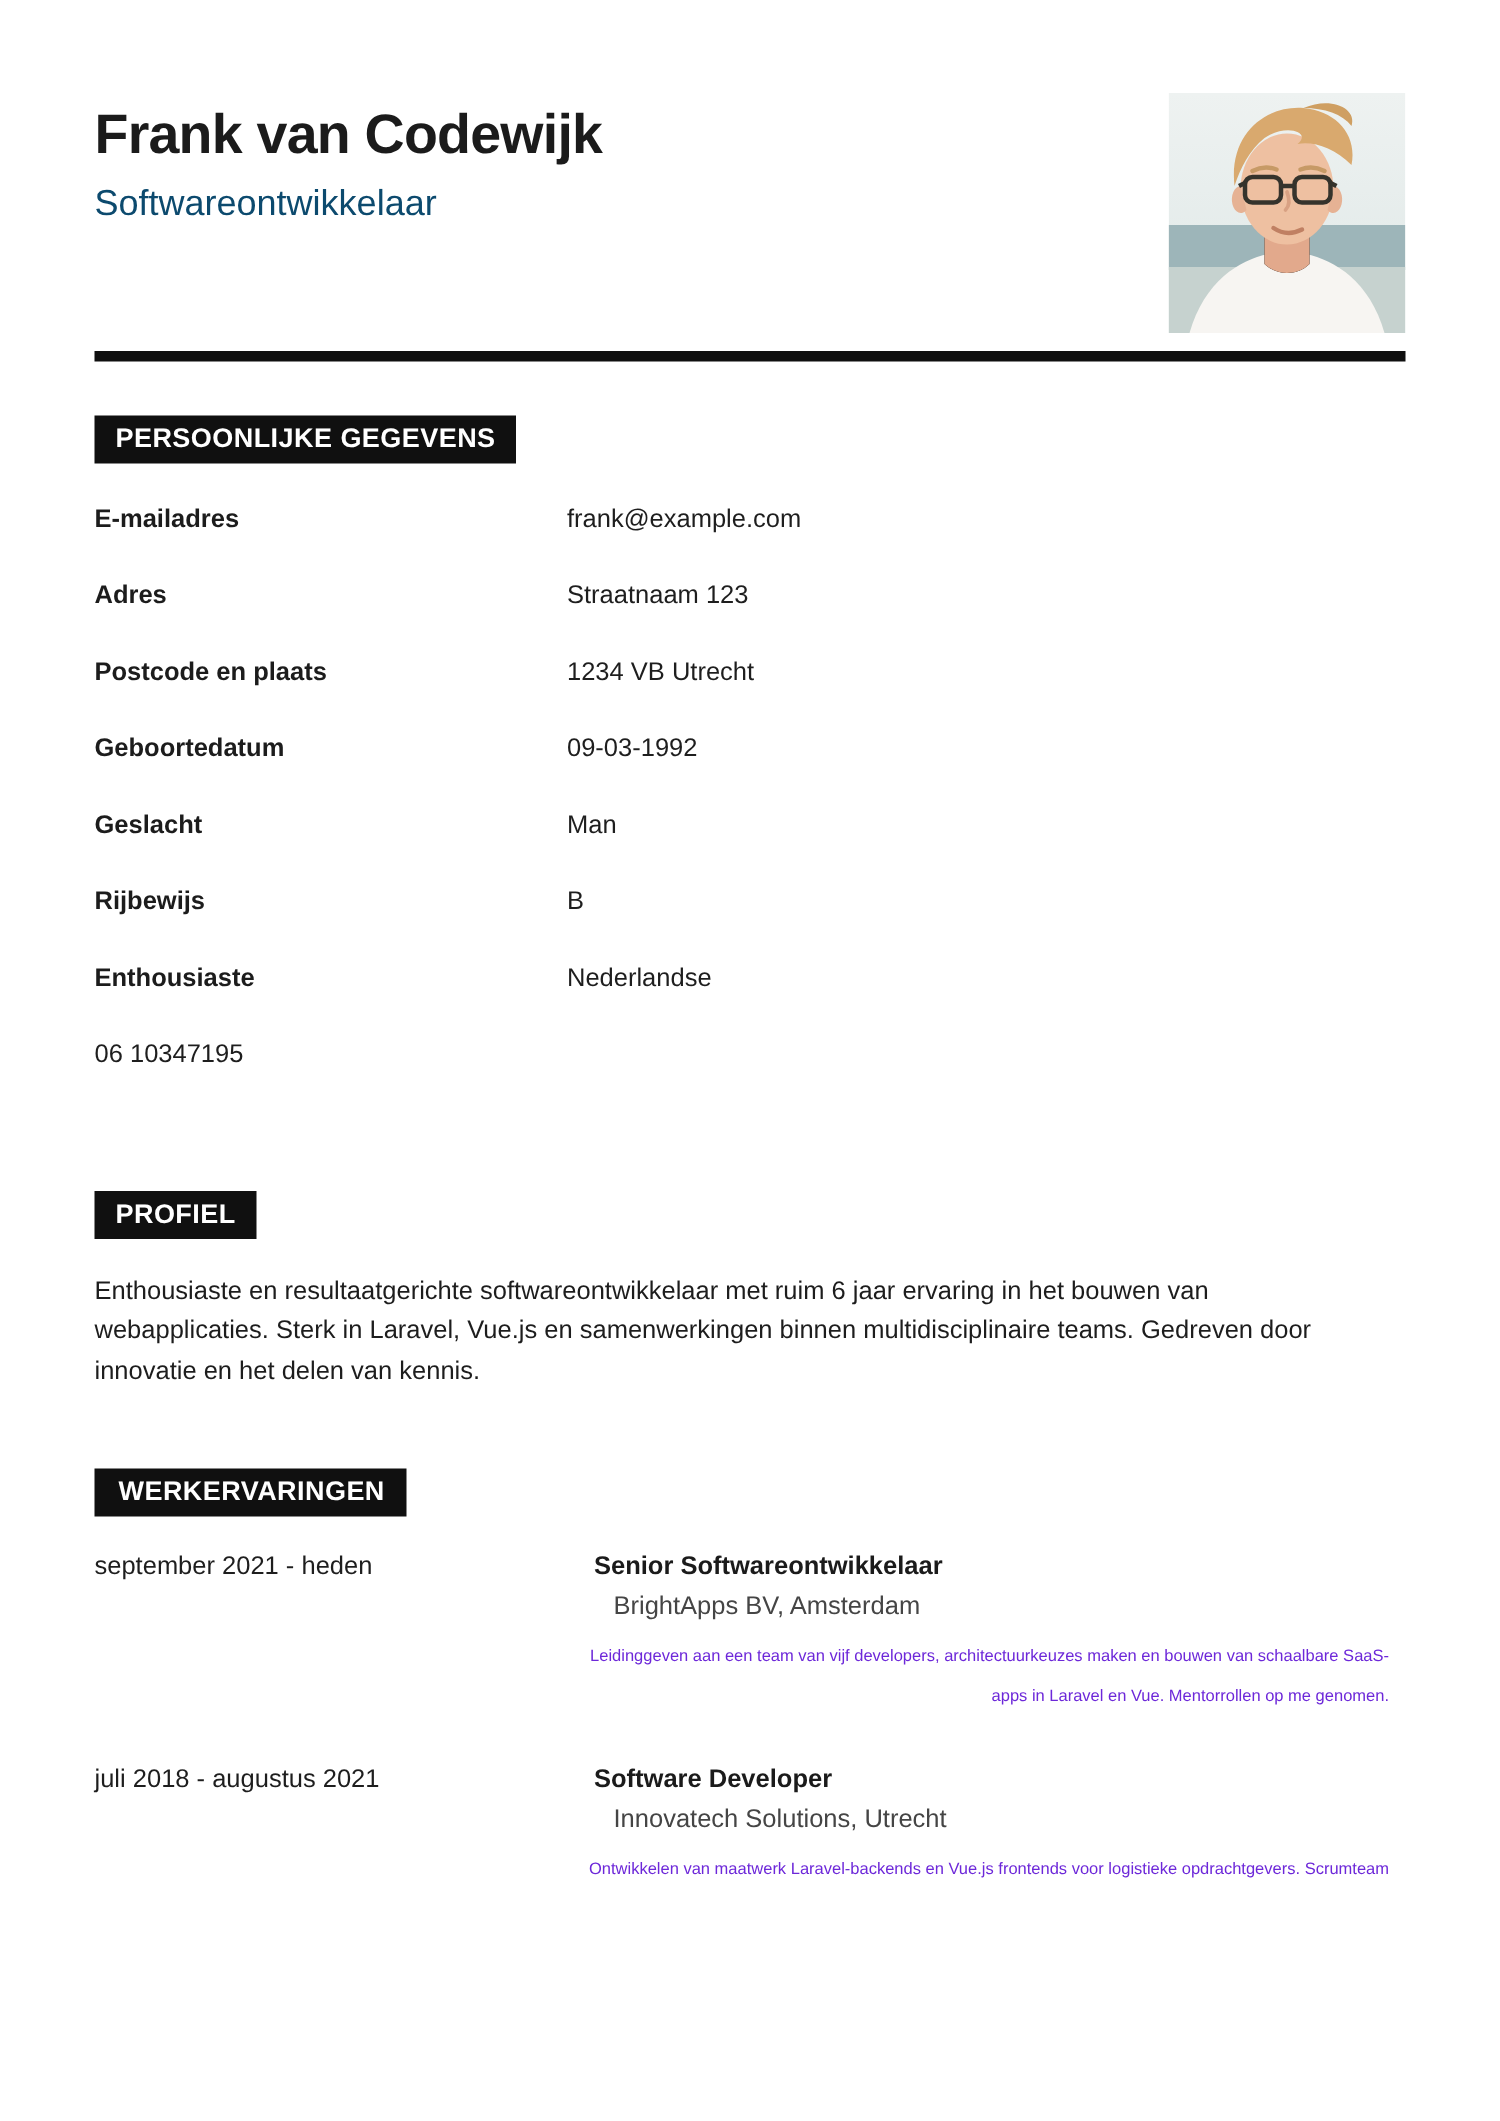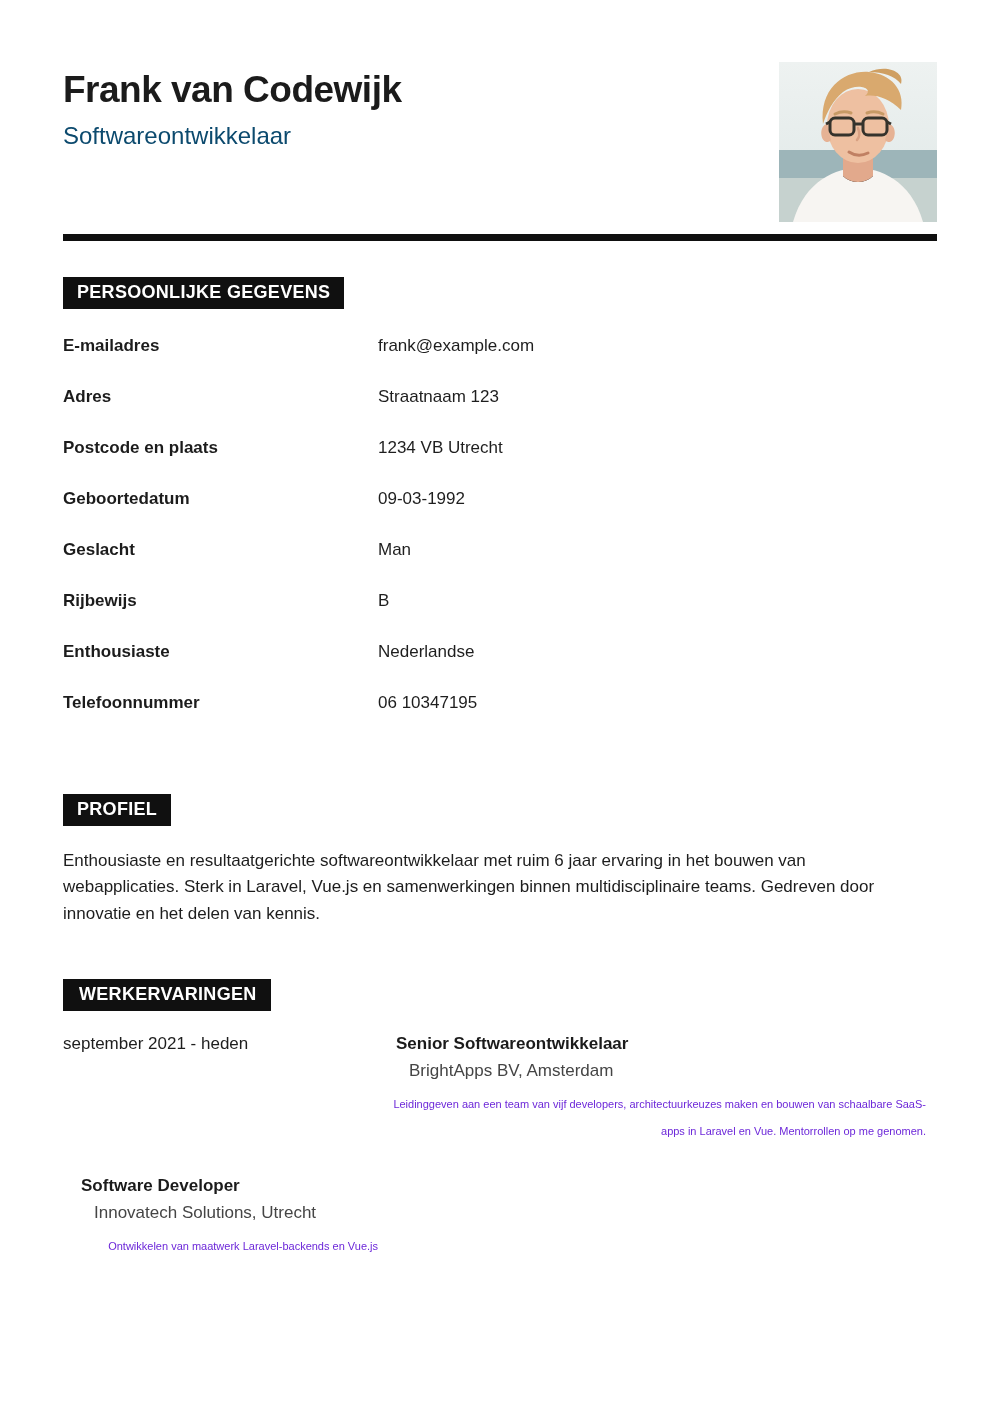--- a/index.html
+++ b/index.html
@@ -127,21 +127,20 @@
         </div>
         <div class="row">
           <span class="label">Rijbewijs</span>
           <span class="value">B</span>
         </div>
         <div class="row">
           <span class="label">Enthousiaste</span>
           <span class="value">Nederlandse</span>
         </div>
         <div class="row">
-          <span class="label">Telefoonnummer</span>
           <span class="value">06 10347195</span>
         </div>
       </div>
     </section>
 
     <section>
       <div class="badge profile">PROFIEL</div>
       <p class="profile-text">Enthousiaste en resultaatgerichte softwareontwikkelaar met ruim 6 jaar ervaring in het bouwen van webapplicaties. Sterk in Laravel, Vue.js en samenwerkingen binnen multidisciplinaire teams. Gedreven door innovatie en het delen van kennis.</p>
     </section>
 
@@ -151,20 +150,21 @@
       <div class="job">
         <div class="period">september 2021 - heden</div>
         <div class="job-main">
           <div class="job-title">Senior Softwareontwikkelaar</div>
           <div class="job-company">BrightApps BV, Amsterdam</div>
           <p class="job-desc">Leidinggeven aan een team van vijf developers, architectuurkeuzes maken en bouwen van schaalbare SaaS-apps in Laravel en Vue. Mentorrollen op me genomen.</p>
         </div>
       </div>
 
       <div class="job second">
+        <div class="period">juli 2018 - augustus 2021</div>
         <div class="job-main">
           <div class="job-title">Software Developer</div>
           <div class="job-company">Innovatech Solutions, Utrecht</div>
           <p class="job-desc">Ontwikkelen van maatwerk Laravel-backends en Vue.js frontends voor logistieke opdrachtgevers. Scrumteam versterkt en code reviews uitgevoerd.</p>
         </div>
       </div>
     </section>
   </div>
 </div>
 

